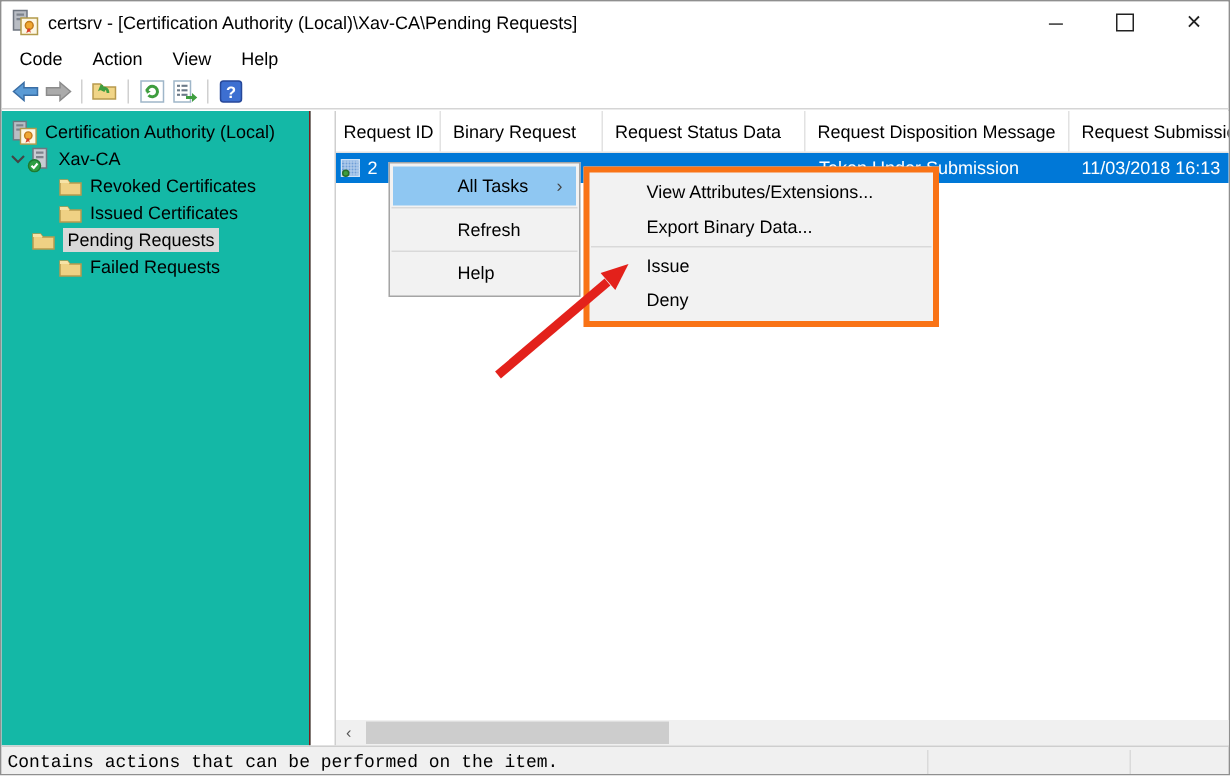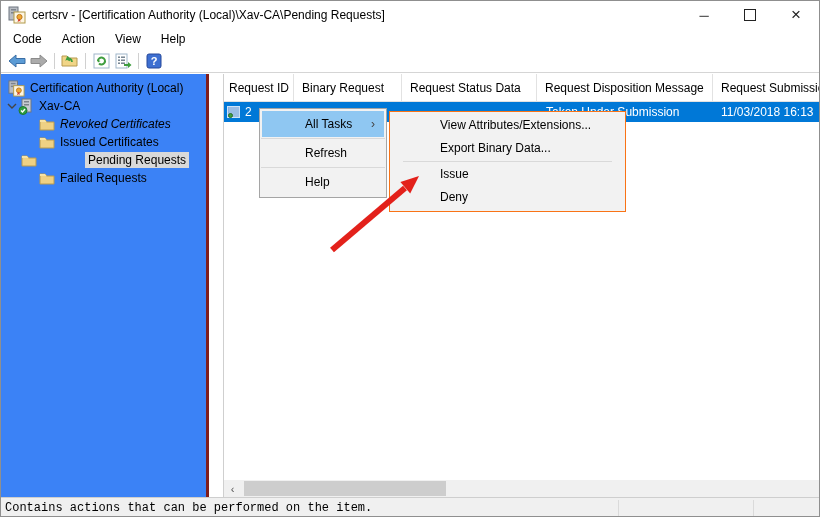--- a/index.html
+++ b/index.html
@@ -16,21 +16,21 @@
   .win-btn{width:46px;height:28px;display:flex;align-items:center;justify-content:center;color:#222;font-size:13px;}
   .max-glyph{width:10px;height:10px;border:1px solid #222;}
   
   .menubar{position:absolute;left:0;top:28px;width:100%;height:20px;background:#fff;display:flex;align-items:center;padding-left:2px;box-sizing:border-box;}
   .menu-item{padding:0 10px;line-height:20px;}
   
   .toolbar{position:absolute;left:0;top:48px;width:100%;height:24px;background:#fff;border-bottom:1px solid #d5d5d5;display:flex;align-items:center;padding-left:5px;box-sizing:border-box;}
   .tb-btn{width:22px;height:20px;display:flex;align-items:center;justify-content:center;}
   .tb-sep{width:1px;height:16px;background:#d0d0d0;margin:0 4px;}
   
-  .tree-pane{position:absolute;left:0;top:73px;width:205px;height:423px;background:#3b82f6;border-right:3px solid #7f1d1d;overflow:hidden;}
+  .tree-pane{position:absolute;left:0;top:73px;width:205px;height:423px;background:#14b8a6;border-right:1px solid #7f1d1d;overflow:hidden;}
   .list-pane{position:absolute;left:222px;top:73px;width:611px;height:423px;background:#fff;border-left:1px solid #cfcfcf;overflow:hidden;}
   .tree-row{height:18px;display:flex;align-items:center;white-space:nowrap;}
   .tree-row .lbl{margin-left:5px;}
   .sel-gray{background:#d9d9d9;padding:1px 3px;margin-left:2px;}
   .chev{width:12px;height:10px;margin-left:5px;flex:0 0 auto;}
   .ti{flex:0 0 auto;}
   
   .list-header{display:flex;height:27px;border-bottom:1px solid #e2e2e2;align-items:center;}
   .hcell{height:100%;display:flex;align-items:center;padding-left:8px;box-sizing:border-box;border-right:1px solid #e2e2e2;white-space:nowrap;overflow:hidden;}
   .hcell.c0{width:70px;padding-left:5px;}
@@ -52,21 +52,21 @@
   
   .statusbar{position:absolute;left:0;top:496px;width:100%;height:21px;background:#f0f0f0;border-top:1px solid #cecece;display:flex;align-items:center;box-sizing:border-box;font-family:Liberation Mono, monospace;}
   .status-text{margin-left:4px;}
   .status-sep{position:absolute;top:2px;bottom:2px;width:1px;background:#dadada;}
   
   .context-menu{position:absolute;left:258px;top:107px;width:128px;background:#f2f2f2;border:1px solid #a5a5a5;padding:2px 0;box-sizing:border-box;z-index:10;}
   .cm-item{position:relative;height:26px;line-height:26px;padding-left:43px;margin:0 2px;}
   .cm-item.hl{background:#8fc7f2;}
   .cm-sep{height:1px;background:#d9d9d9;margin:1px 1px;}
   .cm-arrow{position:absolute;right:9px;top:0;font-size:12px;color:#444;}
-  .submenu{position:absolute;left:388px;top:110px;width:237px;background:#f2f2f2;border:1px solid #f97316;padding:2px 12px;box-sizing:border-box;z-index:11;}
+  .submenu{position:absolute;left:388px;top:110px;width:237px;background:#f2f2f2;border:4px solid #f97316;padding:2px 0;box-sizing:border-box;z-index:11;}
   .sm-item{height:23px;line-height:23px;padding-left:36px;margin:0 2px;}
   .annotation{position:absolute;left:0;top:0;width:818px;height:515px;z-index:12;pointer-events:none;}
 </style>
 </head>
 <body>
 
 <div class="window">
 
   <div class="titlebar">
     <svg class="title-icon" viewBox="0 0 18 18">
@@ -164,35 +164,35 @@
       </svg>
       <svg class="ti" width="16" height="17" viewBox="0 0 16 17">
         <rect x="4" y="1" width="9" height="13" fill="#c8ccd2" stroke="#6f7680"></rect>
         <rect x="6" y="3" width="5" height="1.5" fill="#7d838c"></rect>
         <rect x="6" y="6" width="5" height="1.5" fill="#7d838c"></rect>
         <circle cx="5" cy="12.5" r="4" fill="#2f9e44" stroke="#1d7a30"></circle>
         <path d="M3 12.5 L4.5 14 L7 11" stroke="#fff" stroke-width="1.4" fill="none"></path>
       </svg>
       <span class="lbl">Xav-CA</span>
     </div>
-    <div class="tree-row" style="padding-left:38px;font-style:italic;">
+    <div class="tree-row" style="padding-left:38px;">
       <svg class="ti" width="16" height="13" viewBox="0 0 16 13">
         <path d="M1 2 L6 2 L7.5 4 L15 4 L15 12 L1 12 Z" fill="#efd184" stroke="#b89a4e"></path>
         <path d="M1 2 L6 2 L7.5 4 L1 4 Z" fill="#f7e3a6"></path>
       </svg>
       <span class="lbl">Revoked Certificates</span>
     </div>
     <div class="tree-row" style="padding-left:38px;">
       <svg class="ti" width="16" height="13" viewBox="0 0 16 13">
         <path d="M1 2 L6 2 L7.5 4 L15 4 L15 12 L1 12 Z" fill="#efd184" stroke="#b89a4e"></path>
         <path d="M1 2 L6 2 L7.5 4 L1 4 Z" fill="#f7e3a6"></path>
       </svg>
       <span class="lbl">Issued Certificates</span>
     </div>
-    <div class="tree-row" style="padding-left:20px;gap:43px;">
+    <div class="tree-row" style="padding-left:20px;">
       <svg class="ti" width="16" height="13" viewBox="0 0 16 13">
         <path d="M1 2 L6 2 L7.5 4 L15 4 L15 12 L1 12 Z" fill="#efd184" stroke="#b89a4e"></path>
         <path d="M1 2 L6 2 L7.5 4 L1 4 Z" fill="#f7e3a6"></path>
       </svg>
       <span class="lbl sel-gray">Pending Requests</span>
     </div>
     <div class="tree-row" style="padding-left:38px;">
       <svg class="ti" width="16" height="13" viewBox="0 0 16 13">
         <path d="M1 2 L6 2 L7.5 4 L15 4 L15 12 L1 12 Z" fill="#efd184" stroke="#b89a4e"></path>
         <path d="M1 2 L6 2 L7.5 4 L1 4 Z" fill="#f7e3a6"></path>

